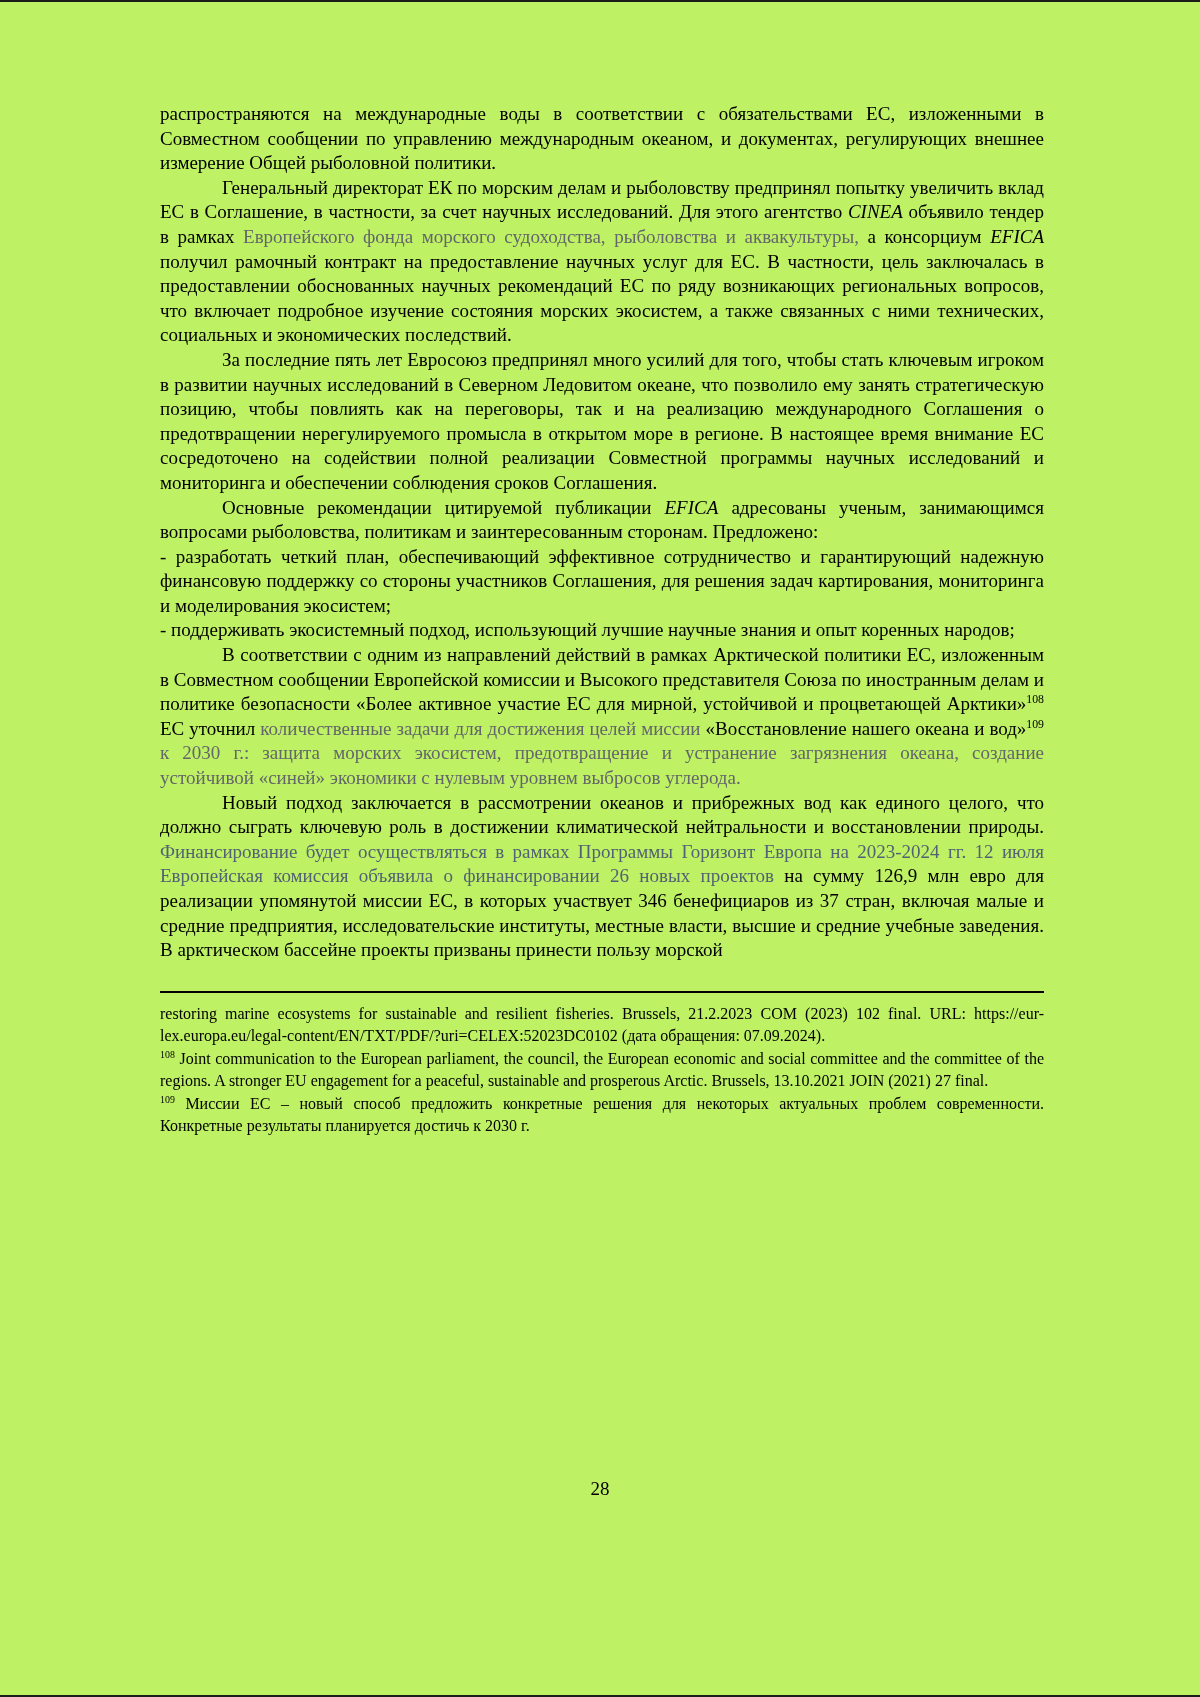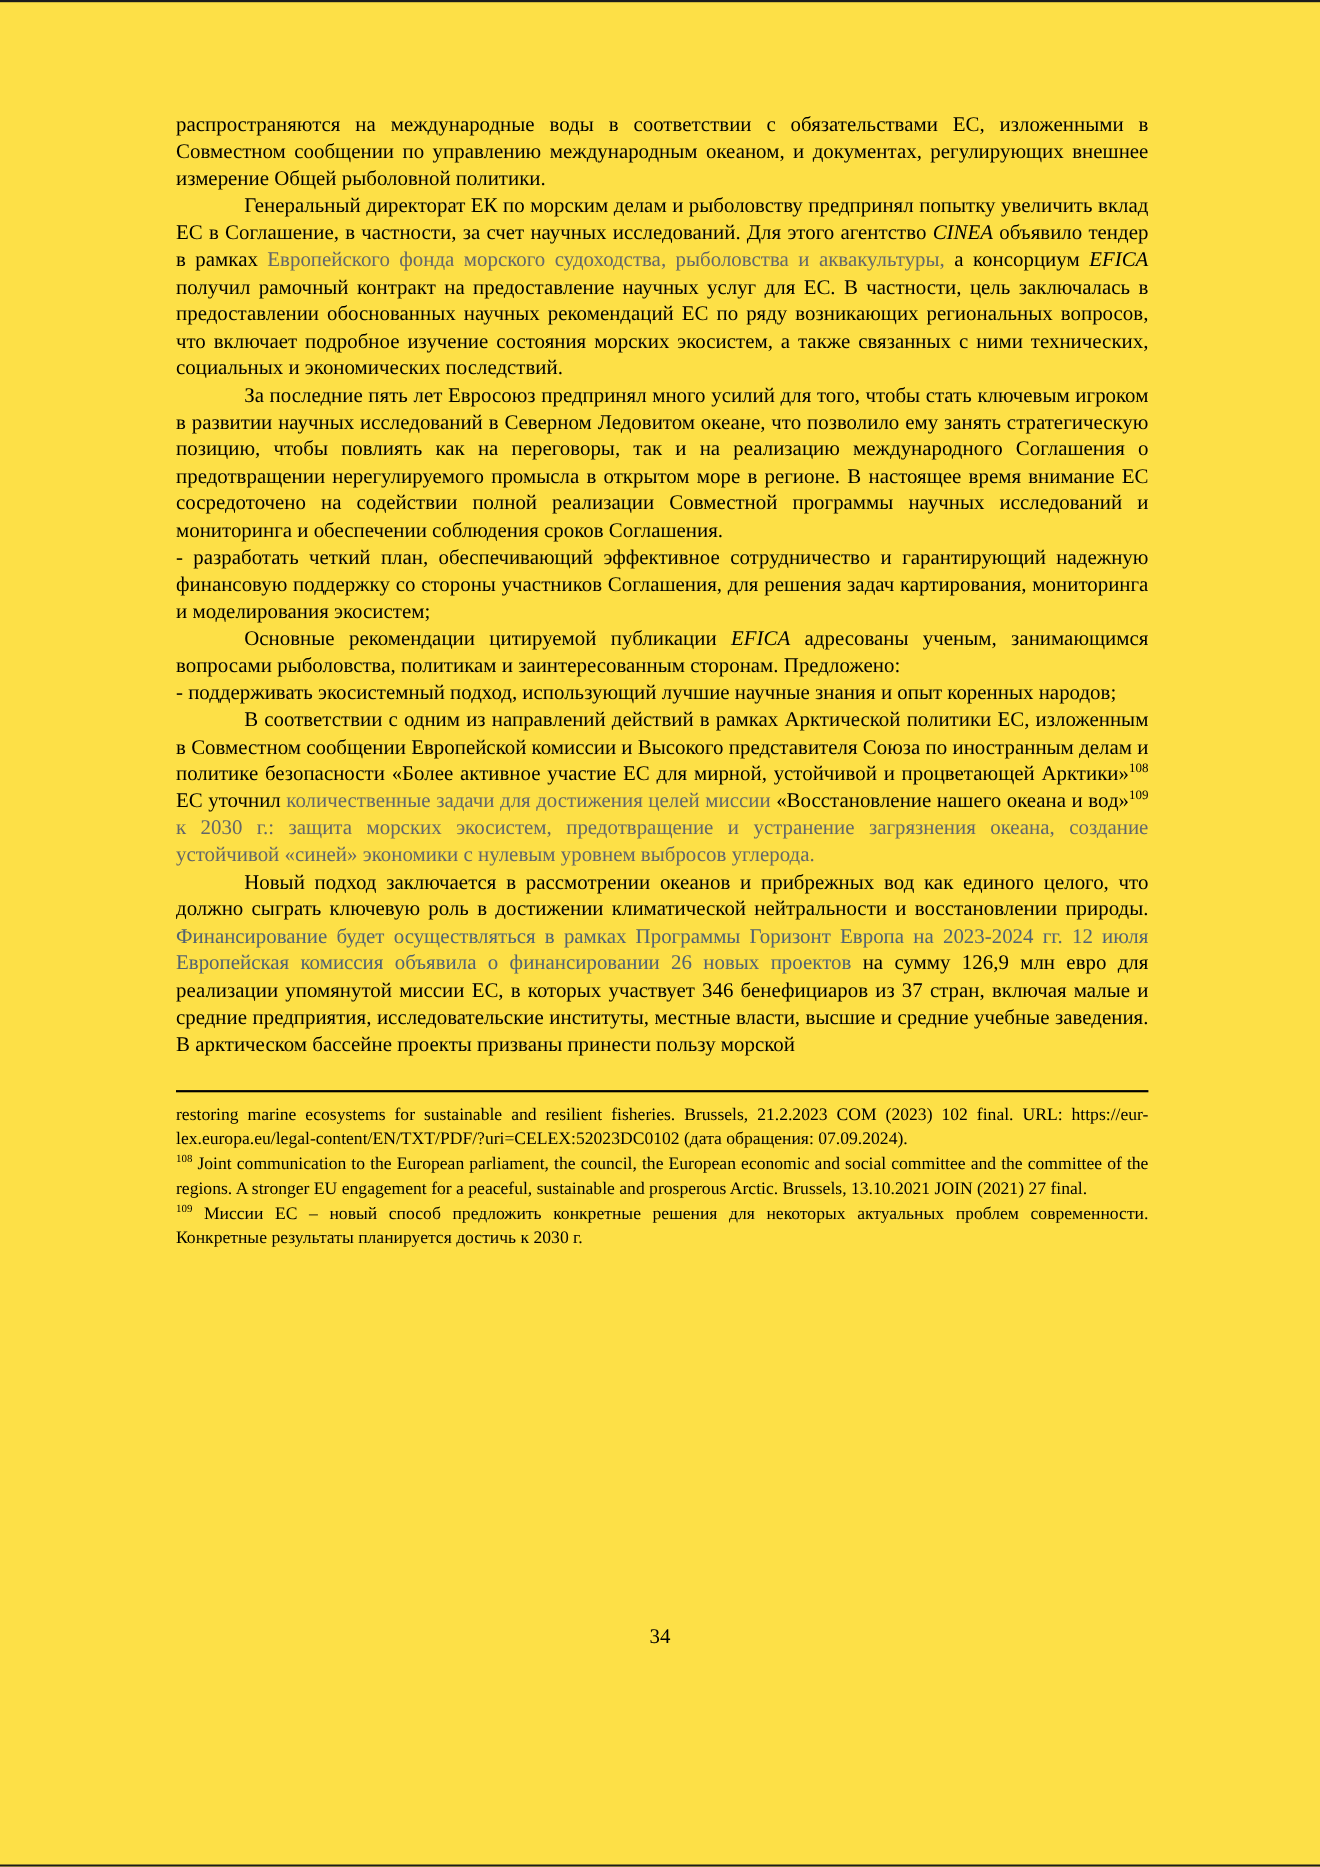--- a/index.html
+++ b/index.html
@@ -3,21 +3,21 @@
 <meta charset="utf-8">
 <style>
   * { box-sizing: border-box; }
   html, body { margin: 0; padding: 0; }
   body { background: #e8e8e8; }
   .page {
     position: relative;
     width: 1200px;
     height: 1697px;
     margin: 0 auto;
-    background: #fde047;
+    background: #bef264;
     overflow: hidden;
     font-family: "Liberation Serif", "DejaVu Serif", serif;
     color: #000;
   }
   .edge { position: absolute; left: 0; width: 100%; height: 2px; background: #1c1c1c; }
   .edge.top { top: 0; }
   .edge.bottom { bottom: 0; }
   .content {
     position: absolute;
     left: 160px;
@@ -64,30 +64,30 @@
 <body>
 
 <div class="page">
   <div class="edge top"></div>
 
   <div class="content">
     <div>
         <p class="body-p noindent"><span>распространяются на международные воды в соответствии с обязательствами ЕС, изложенными в Совместном сообщении по управлению международным океаном, и документах, регулирующих внешнее измерение Общей рыболовной политики.</span></p>
         <p class="body-p indent"><span>Генеральный директорат ЕК по морским делам и рыболовству предпринял попытку увеличить вклад ЕС в Соглашение, в частности, за счет научных исследований. Для этого агентство </span><span class="run-italic">CINEA</span><span> объявило тендер в рамках </span><span class="run-gray">Европейского фонда морского судоходства, рыболовства и аквакультуры,</span><span> а консорциум </span><span class="run-italic">EFICA</span><span> получил рамочный контракт на предоставление научных услуг для ЕС. В частности, цель заключалась в предоставлении обоснованных научных рекомендаций ЕС по ряду возникающих региональных вопросов, что включает подробное изучение состояния морских экосистем, а также связанных с ними технических, социальных и экономических последствий.</span></p>
         <p class="body-p indent"><span>За последние пять лет Евросоюз предпринял много усилий для того, чтобы стать ключевым игроком в развитии научных исследований в Северном Ледовитом океане, что позволило ему занять стратегическую позицию, чтобы повлиять как на переговоры, так и на реализацию международного Соглашения о предотвращении нерегулируемого промысла в открытом море в регионе. В настоящее время внимание ЕС сосредоточено на содействии полной реализации Совместной программы научных исследований и мониторинга и обеспечении соблюдения сроков Соглашения.</span></p>
+        <p class="body-p indent"><span>Основные рекомендации цитируемой публикации </span><span class="run-italic">EFICA</span><span> адресованы ученым, занимающимся вопросами рыболовства, политикам и заинтересованным сторонам. Предложено:</span></p>
         <p class="body-p noindent"><span>- разработать четкий план, обеспечивающий эффективное сотрудничество и гарантирующий надежную финансовую поддержку со стороны участников Соглашения, для решения задач картирования, мониторинга и моделирования экосистем;</span></p>
-        <p class="body-p indent"><span>Основные рекомендации цитируемой публикации </span><span class="run-italic">EFICA</span><span> адресованы ученым, занимающимся вопросами рыболовства, политикам и заинтересованным сторонам. Предложено:</span></p>
         <p class="body-p noindent"><span>- поддерживать экосистемный подход, использующий лучшие научные знания и опыт коренных народов;</span></p>
         <p class="body-p indent"><span>В соответствии с одним из направлений действий в рамках Арктической политики ЕС, изложенным в Совместном сообщении Европейской комиссии и Высокого представителя Союза по иностранным делам и политике безопасности «Более активное участие ЕС для мирной, устойчивой и процветающей Арктики»</span><span class="run-sup">108</span><span> ЕС уточнил </span><span class="run-gray">количественные задачи для достижения целей миссии </span><span>«Восстановление нашего океана и вод»</span><span class="run-sup">109</span><span class="run-gray"> к 2030 г.: защита морских экосистем, предотвращение и устранение загрязнения океана, создание устойчивой «синей» экономики с нулевым уровнем выбросов углерода.</span></p>
         <p class="body-p indent"><span>Новый подход заключается в рассмотрении океанов и прибрежных вод как единого целого, что должно сыграть ключевую роль в достижении климатической нейтральности и восстановлении природы. </span><span class="run-bluegray">Финансирование будет осуществляться в рамках Программы Горизонт Европа на 2023-2024 гг. 12 июля Европейская комиссия объявила о финансировании 26 новых проектов</span><span> на сумму 126,9 млн евро для реализации упомянутой миссии ЕС, в которых участвует 346 бенефициаров из 37 стран, включая малые и средние предприятия, исследовательские институты, местные власти, высшие и средние учебные заведения. В арктическом бассейне проекты призваны принести пользу морской</span></p>
       </div>
     <hr class="fn-sep">
     <div>
         <p class="fn-p"><span>restoring marine ecosystems for sustainable and resilient fisheries. Brussels, 21.2.2023 COM (2023) 102 final. URL: https://eur-lex.europa.eu/legal-content/EN/TXT/PDF/?uri=CELEX:52023DC0102 (дата обращения: 07.09.2024).</span></p>
         <p class="fn-p"><span class="run-sup">108</span><span> Joint communication to the European parliament, the council, the European economic and social committee and the committee of the regions. A stronger EU engagement for a peaceful, sustainable and prosperous Arctic. Brussels, 13.10.2021 JOIN (2021) 27 final.</span></p>
         <p class="fn-p"><span class="run-sup">109</span><span> Миссии ЕС – новый способ предложить конкретные решения для некоторых актуальных проблем современности. Конкретные результаты планируется достичь к 2030 г.</span></p>
       </div>
   </div>
 
-  <div class="page-number">34</div>
+  <div class="page-number">28</div>
 
   <div class="edge bottom"></div>
 </div>
 
 </body></html>

